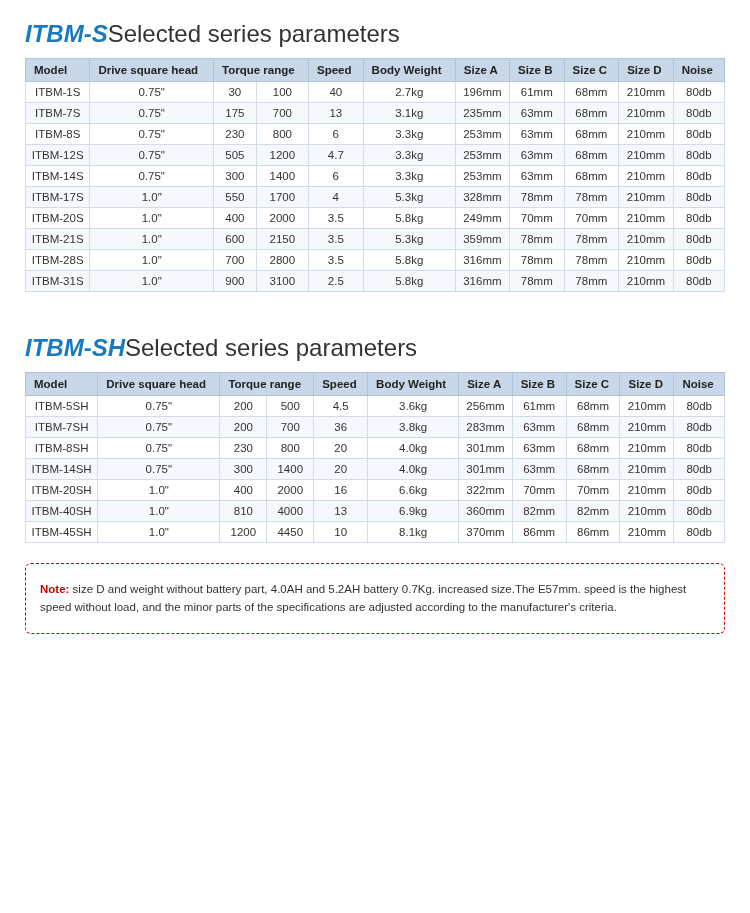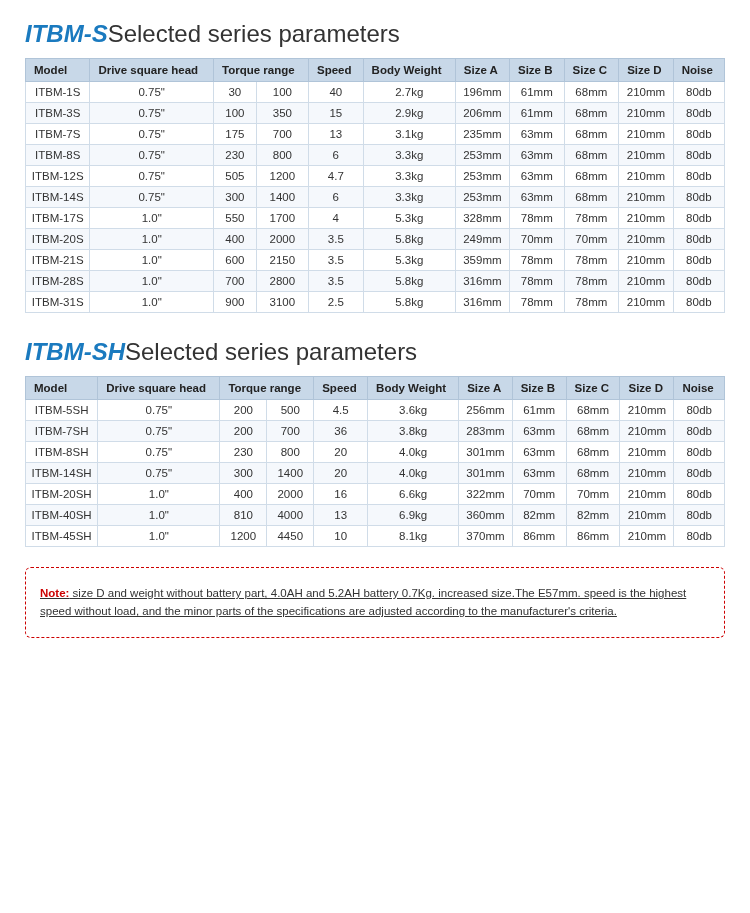--- a/index.html
+++ b/index.html
@@ -50,31 +50,30 @@
     tbody tr:nth-child(even) {
       background-color: #f5f8fc;
     }
     tbody td {
       padding: 4px 4px;
       border: 1px solid #d0dce8;
       color: #333;
       white-space: nowrap;
     }
     .section-gap {
-      margin-top: 25px;
+      margin-top: 42px;
     }
     .note-box {
       border: 1.5px dashed #c00;
       border-radius: 6px;
       padding: 16px 14px;
       margin-top: 10px;
       font-size: 11.5px;
       color: #333;
       line-height: 1.6;
-      text-decoration: underline;
     }
     .note-box .note-label {
       color: #c00;
       font-weight: bold;
     }
   </style>
 </head>
 <body>
 
 <div>
@@ -104,33 +103,20 @@
           <td>100</td>
           <td>40</td>
           <td>2.7kg</td>
           <td>196mm</td>
           <td>61mm</td>
           <td>68mm</td>
           <td>210mm</td>
           <td>80db</td>
         </tr>
         <tr>
-          <td>ITBM-3S</td>
-          <td>0.75"</td>
-          <td>100</td>
-          <td>350</td>
-          <td>15</td>
-          <td>2.9kg</td>
-          <td>206mm</td>
-          <td>61mm</td>
-          <td>68mm</td>
-          <td>210mm</td>
-          <td>80db</td>
-        </tr>
-        <tr>
           <td>ITBM-7S</td>
           <td>0.75"</td>
           <td>175</td>
           <td>700</td>
           <td>13</td>
           <td>3.1kg</td>
           <td>235mm</td>
           <td>63mm</td>
           <td>68mm</td>
           <td>210mm</td>

